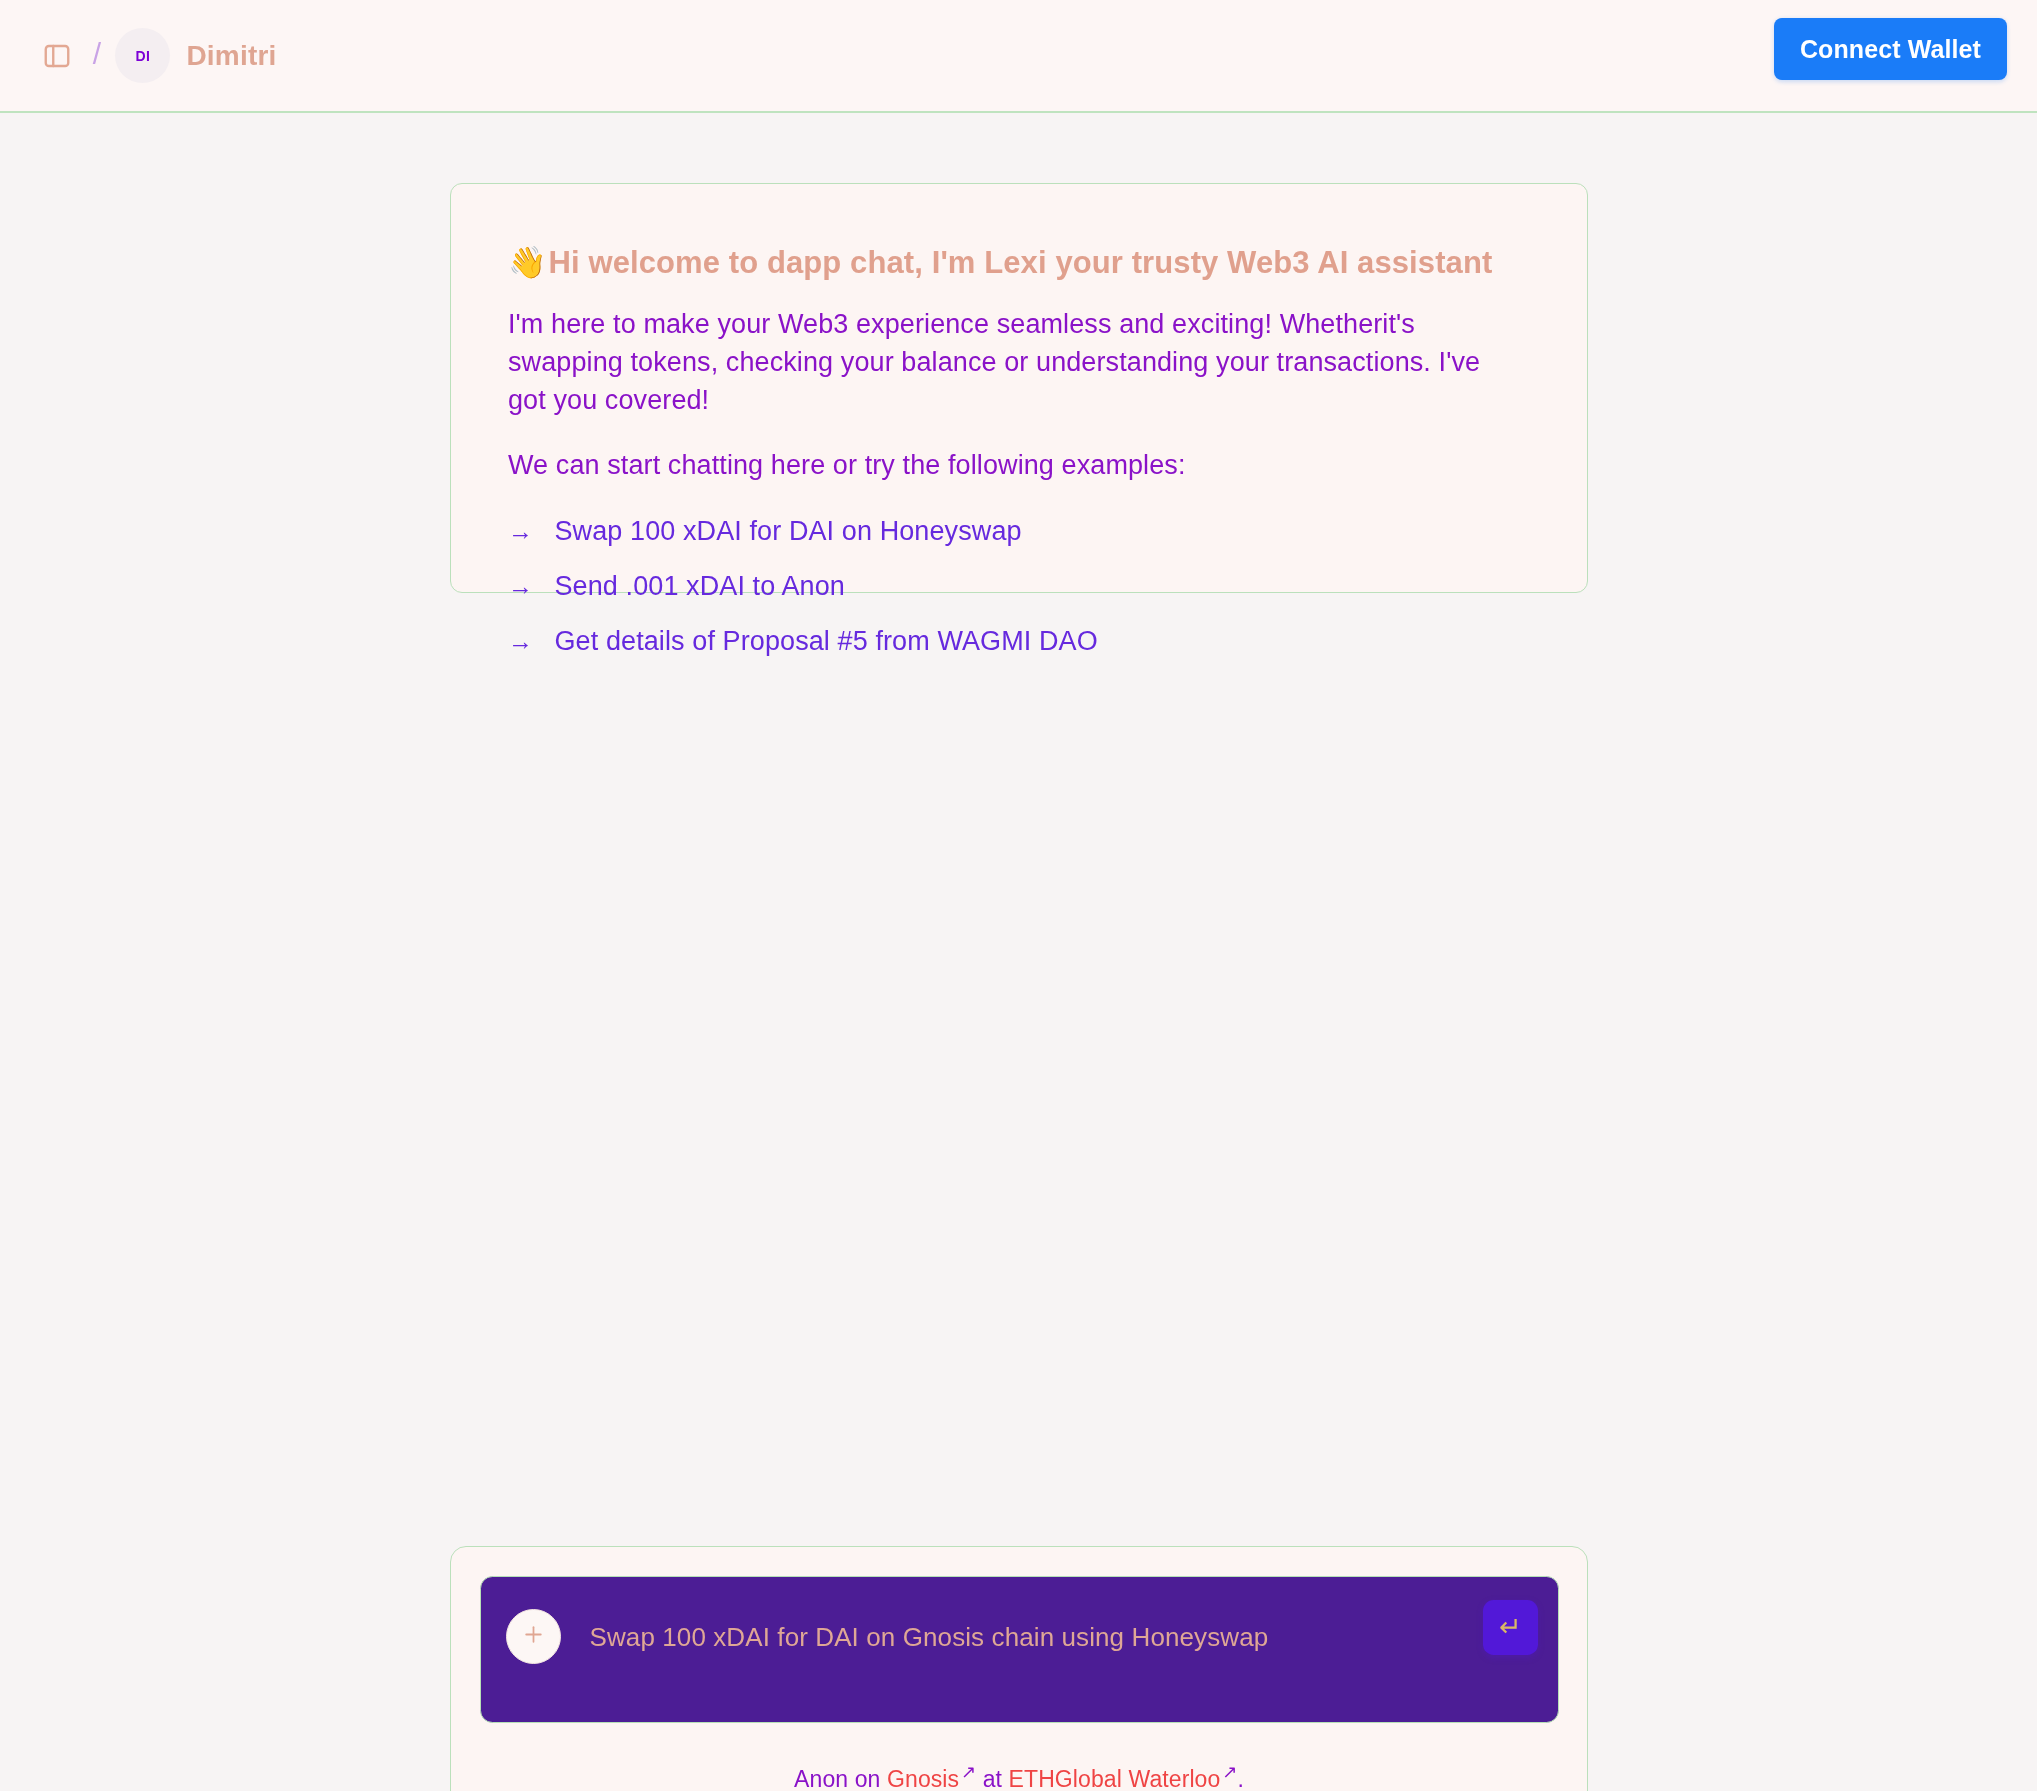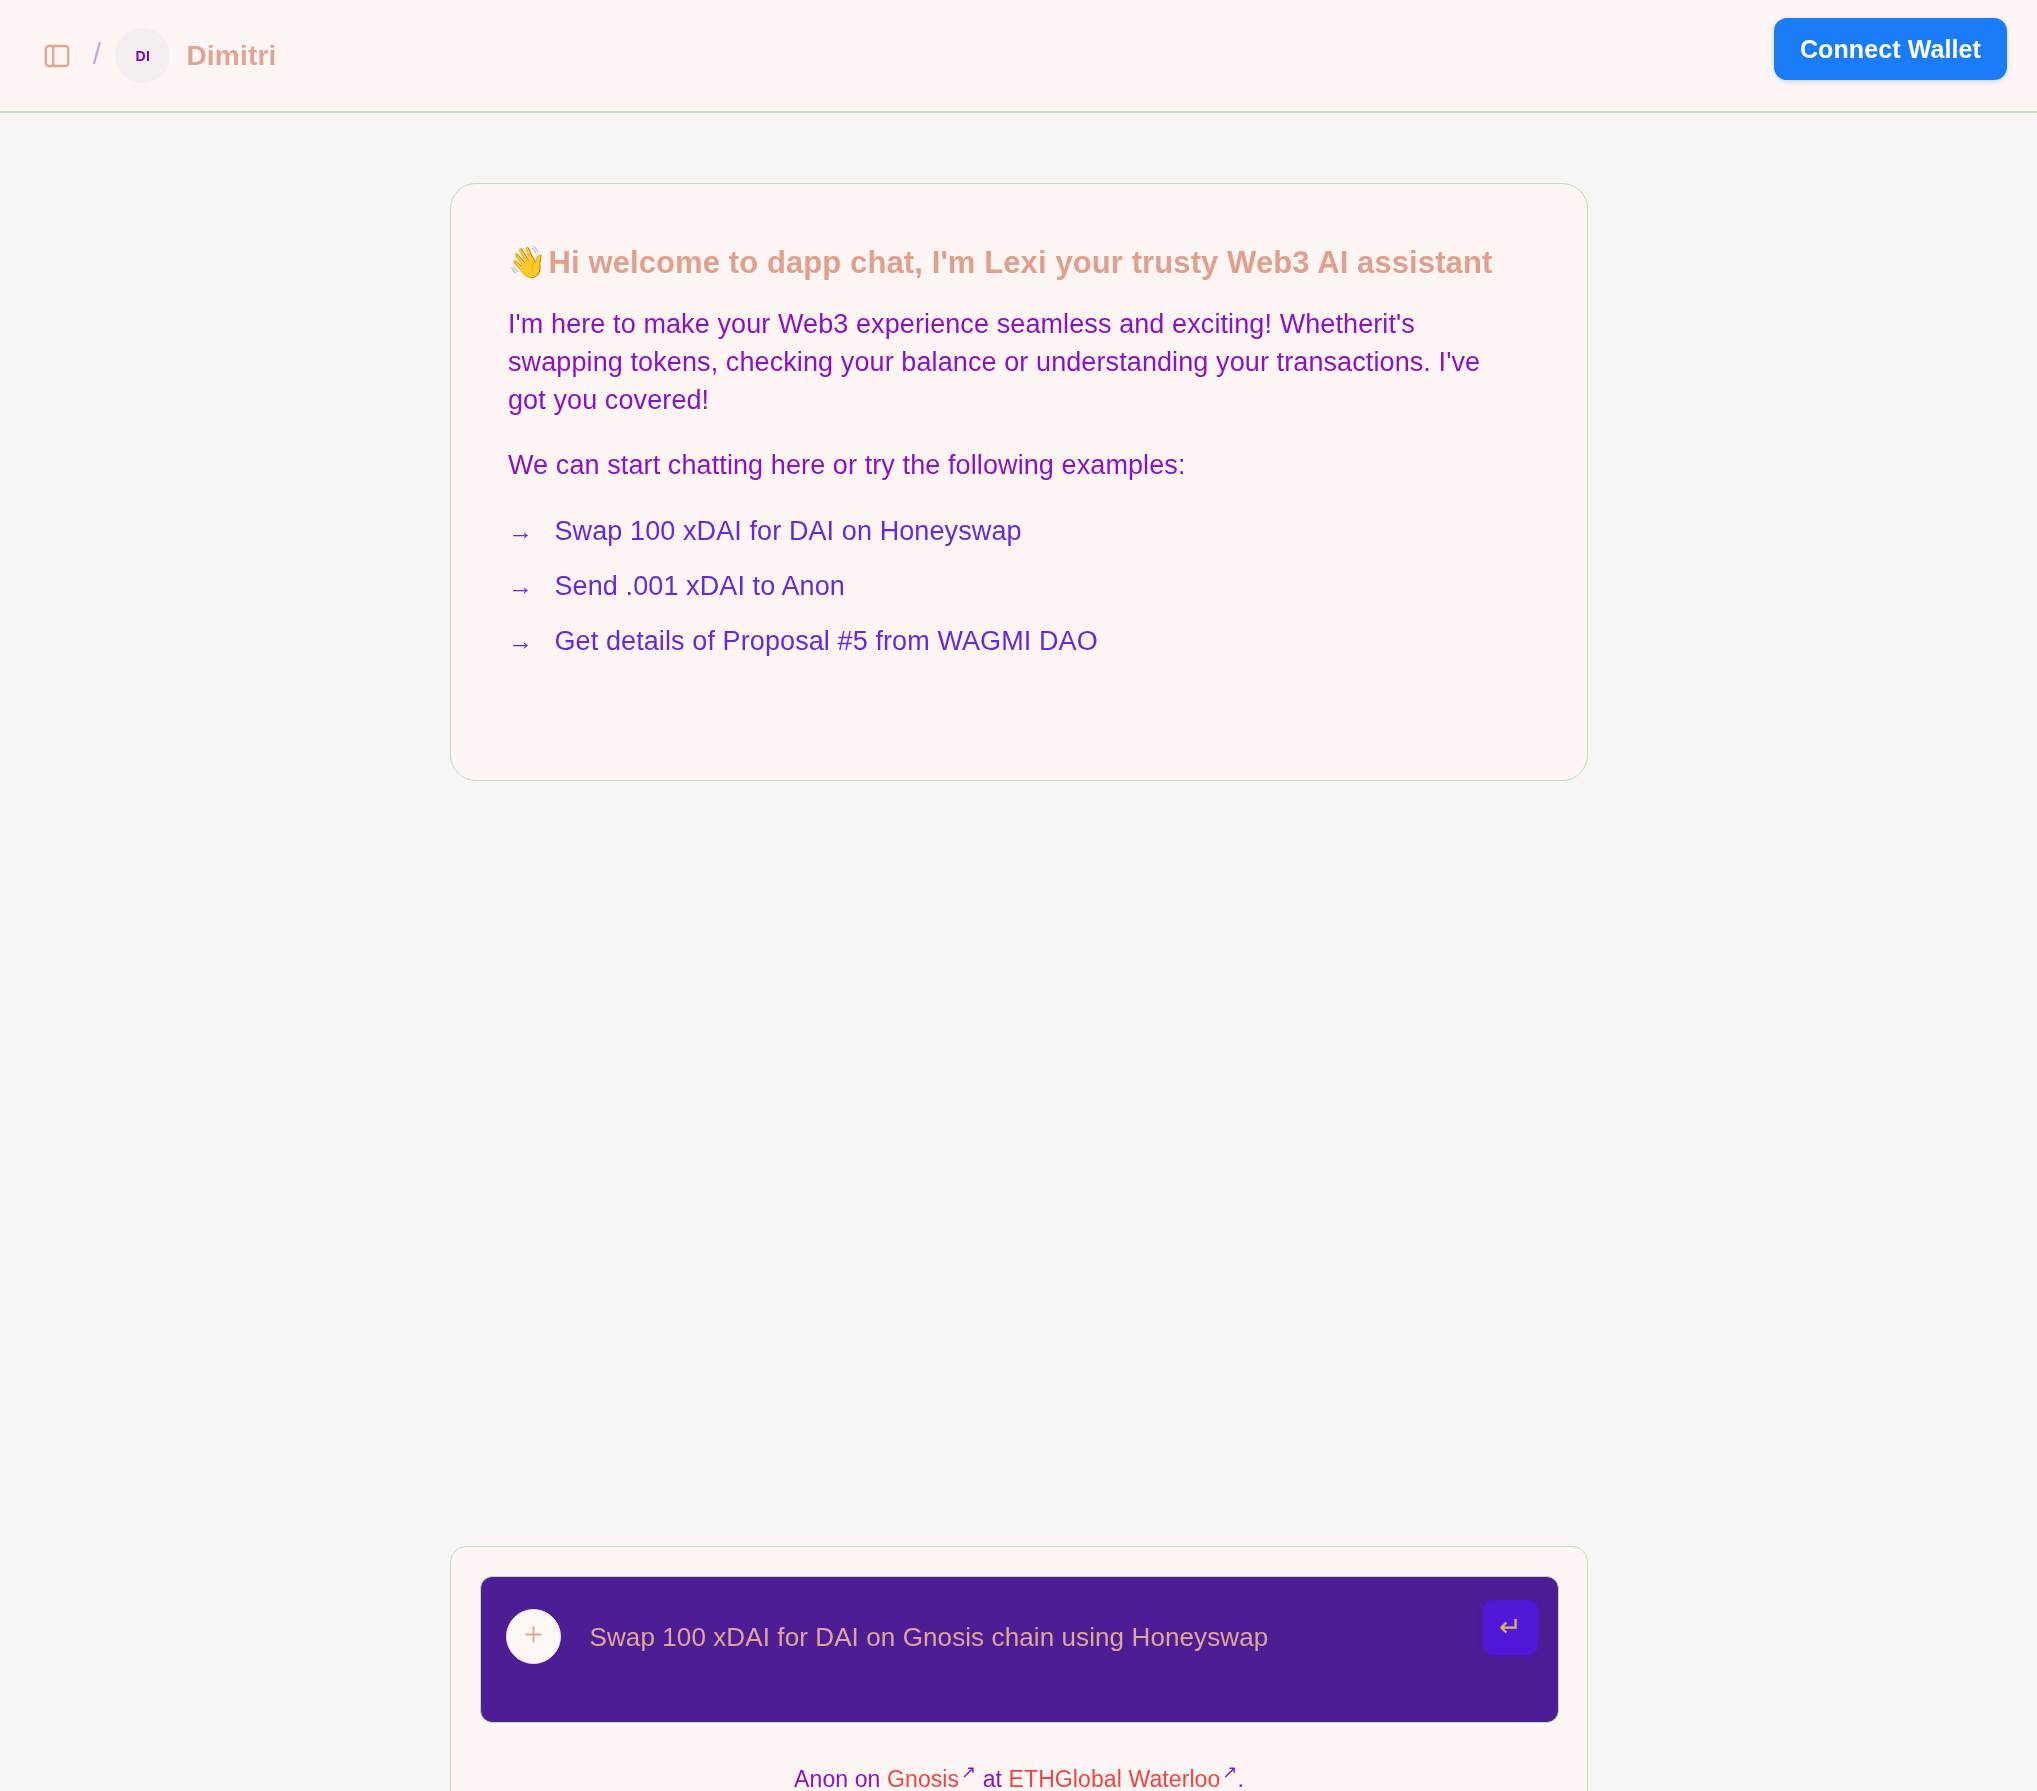--- a/index.html
+++ b/index.html
@@ -86,36 +86,36 @@
     position: absolute;
     right: 30px;
     top: 18px;
     height: 62px;
     padding: 0 26px;
     background: #1a7cf8;
     color: #ffffff;
     font-size: 25px;
     font-weight: 700;
     border: none;
-    border-radius: 13px;
+    border-radius: 8px;
     cursor: pointer;
     letter-spacing: 0.1px;
     box-shadow: 0 1.8px 4.5px rgba(26,124,248,.22);
   }
 
   
   .welcome-card {
     position: absolute;
     left: 450px;
     top: 183px;
     width: 1138px;
-    height: 598px;
+    height: 410px;
     background: #fdf5f3;
     border: 1.8px solid #bbe0bb;
-    border-radius: 26px;
+    border-radius: 12px;
     padding: 59px 57px 0 57px;
   }
 
   .welcome-title {
     font-size: 31px;
     font-weight: 700;
     color: #e0a08d;
     line-height: 1.3;
     letter-spacing: 0.1px;
   }

